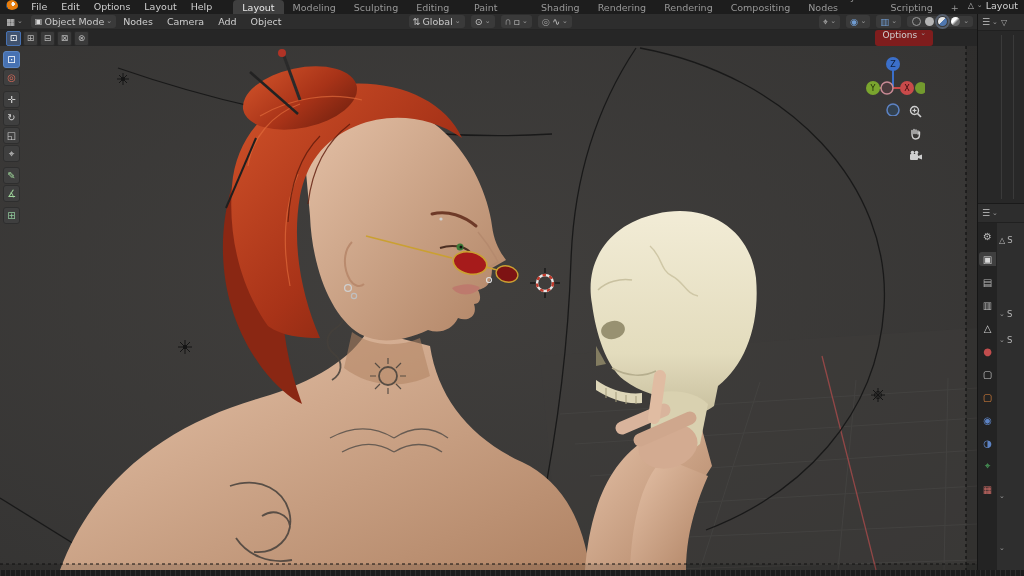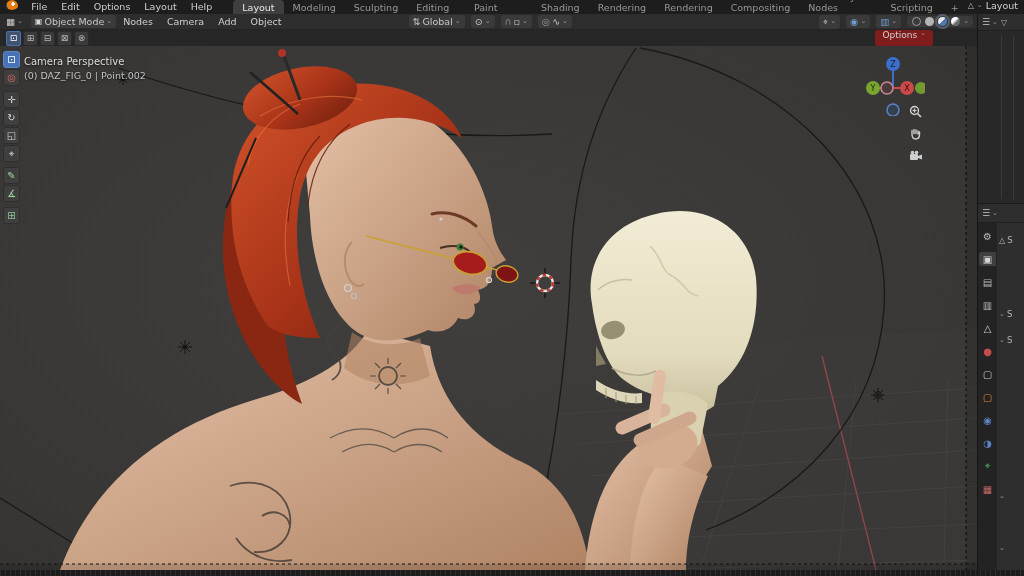--- a/index.html
+++ b/index.html
@@ -311,24 +311,20 @@
     </g>
 
     <g>
       <rect x="966" y="0" width="11" height="524" fill="#000" opacity="0.12"></rect>
       <rect x="0" y="518" width="977" height="6" fill="#000" opacity="0.12"></rect>
       <line x1="966" y1="0" x2="966" y2="524" stroke="#111" stroke-width="1.2" stroke-dasharray="3 3"></line>
       <line x1="0" y1="518" x2="977" y2="518" stroke="#111" stroke-width="1.2" stroke-dasharray="3 3"></line>
     </g>
   </svg>
 
-  <div id="vp-labels" class="abs">
-    <div>Camera Perspective</div>
-    <div class="sub">(0) DAZ_FIG_0 | Point.002</div>
-  </div>
 
   <div id="toolbar" class="abs">
     <span class="tool active" style="color:#ffffff">⊡</span>
     <span class="tool" style="color:#d86a5a">◎</span>
     <span class="tool gap" style="color:#d0d0d0">✛</span>
     <span class="tool" style="color:#d0d0d0">↻</span>
     <span class="tool" style="color:#d0d0d0">◱</span>
     <span class="tool" style="color:#d0d0d0">⌖</span>
     <span class="tool gap" style="color:#9fd49a">✎</span>
     <span class="tool" style="color:#9fd49a">∡</span>

